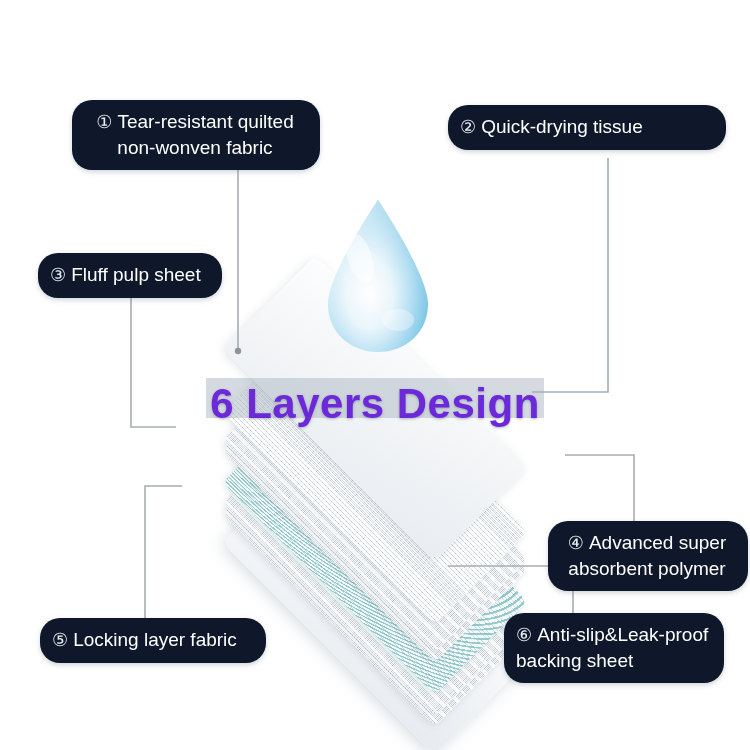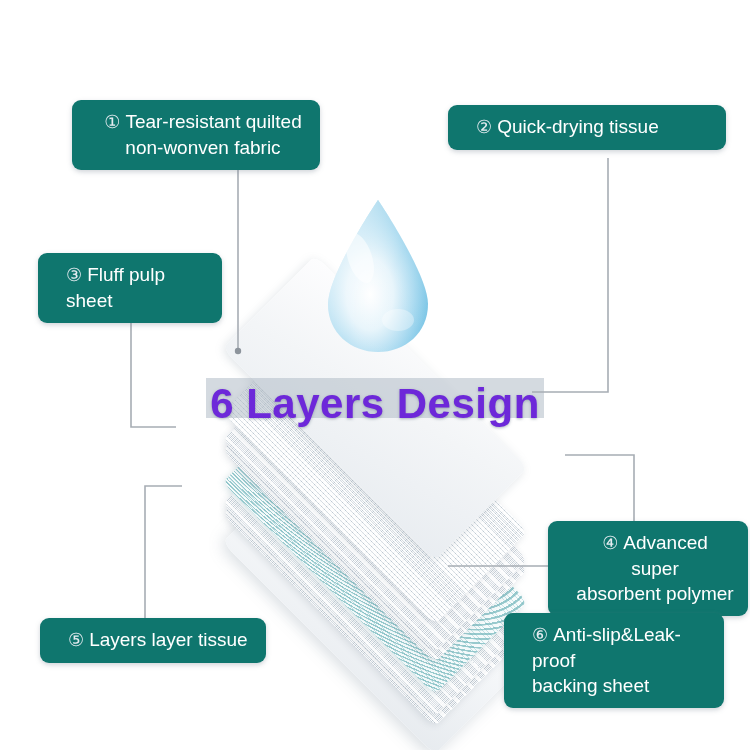--- a/index.html
+++ b/index.html
@@ -127,24 +127,24 @@
     letter-spacing: 0.5px;
     color: #6d28d9;
     text-shadow: 0 1px 3px rgba(110,125,140,0.55);
     white-space: nowrap;
   }
 
   
   .chip {
     position: absolute;
     box-sizing: border-box;
-    background: #0f766e;
+    background: #0f172a;
     color: #ffffff;
-    border-radius: 9px;
-    padding: 9px 14px 10px 28px;
+    border-radius: 20px;
+    padding: 9px 14px 10px 12px;
     font-size: 19px;
     line-height: 1.32;
     box-shadow: 0 2px 5px rgba(120,133,146,0.35);
   }
   .chip .num {
     display: inline-block;
     margin-right: 5px;
     color: #e6ecf1;
     font-size: 18px;
   }
@@ -229,21 +229,21 @@
   <div class="chip chip-3">
     <span class="num">③</span><span>Fluff pulp sheet</span>
   </div>
 
   <div class="chip chip-4">
     <span class="num">④</span><span>Advanced super</span><br>
     <span>absorbent polymer</span>
   </div>
 
   <div class="chip chip-5">
-    <span class="num">⑤</span><span>Layers layer tissue</span>
+    <span class="num">⑤</span><span>Locking layer fabric</span>
   </div>
 
   <div class="chip chip-6">
     <span class="num">⑥</span><span>Anti-slip&amp;Leak-proof</span><br>
     <span>backing sheet</span>
   </div>
 
 </div>
 
 </body></html>

